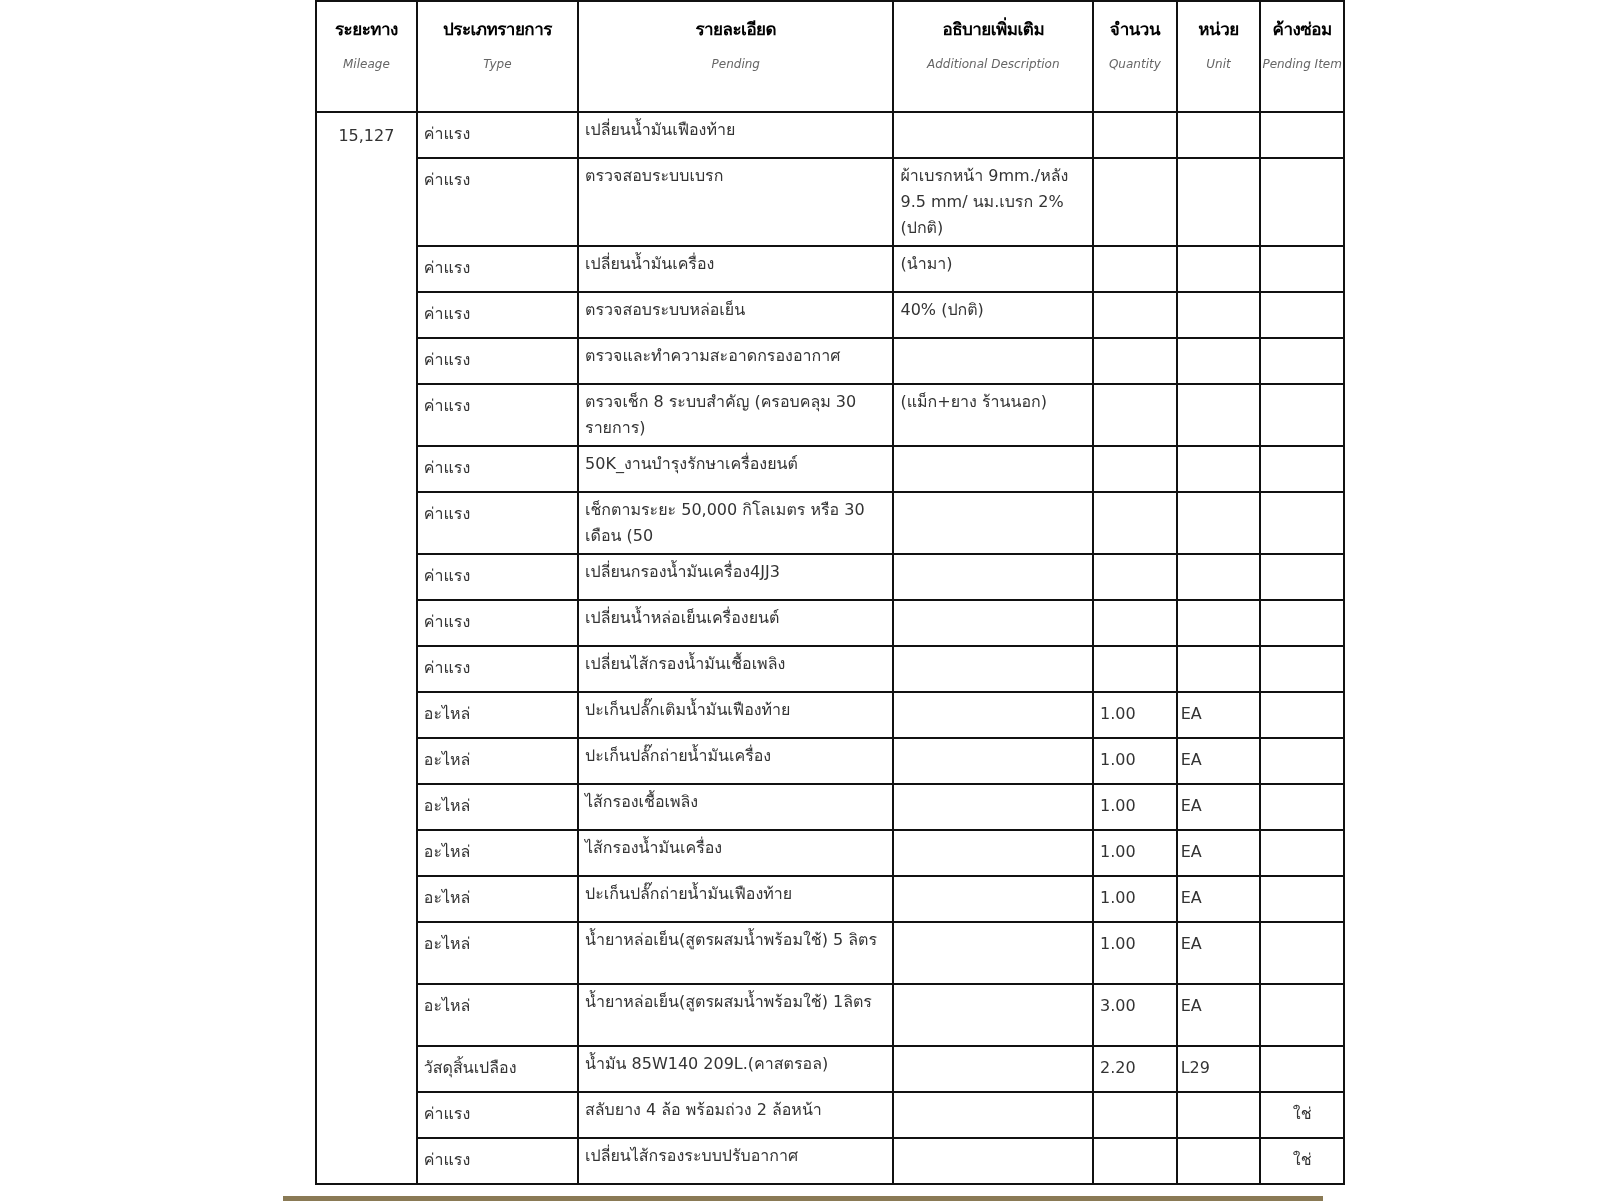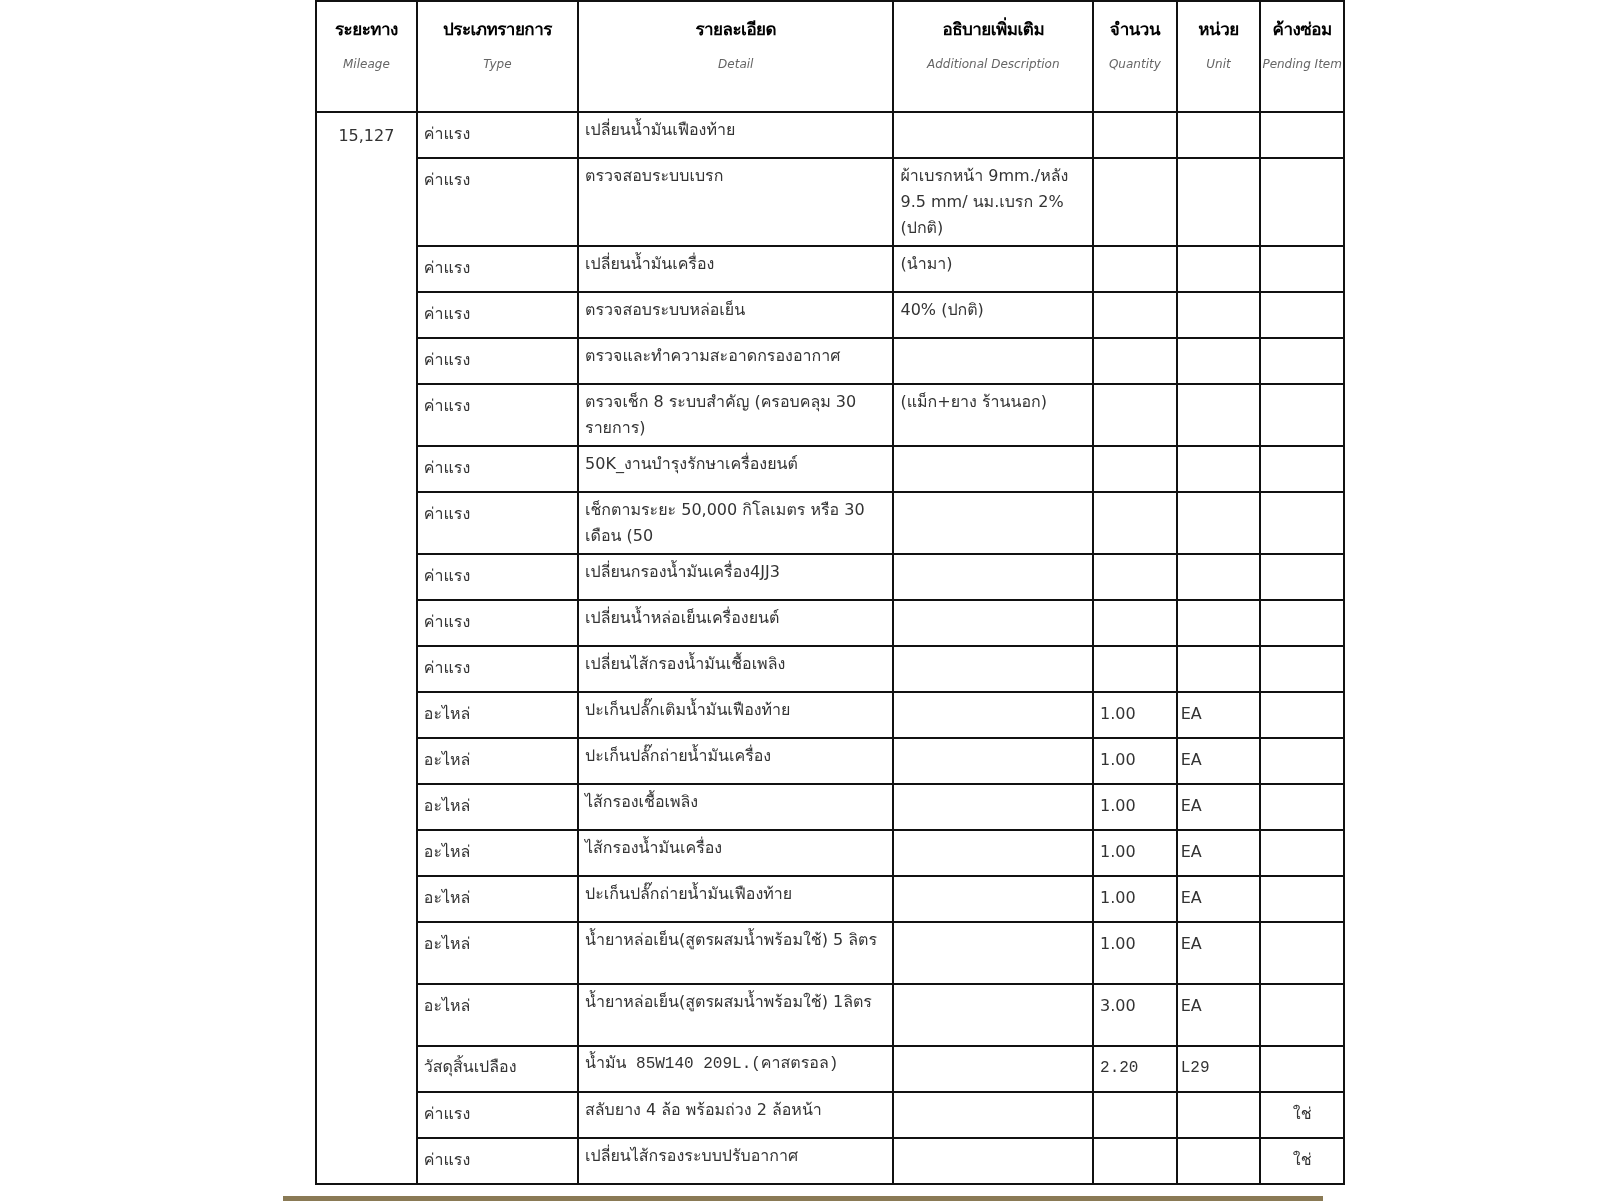--- a/index.html
+++ b/index.html
@@ -46,21 +46,21 @@
         <th>
             <span class="th-th">ระยะทาง</span>
             <span class="th-en">Mileage</span>
           </th>
         <th>
             <span class="th-th">ประเภทรายการ</span>
             <span class="th-en">Type</span>
           </th>
         <th>
             <span class="th-th">รายละเอียด</span>
-            <span class="th-en">Detail</span>
+            <span class="th-en">Pending</span>
           </th>
         <th>
             <span class="th-th">อธิบายเพิ่มเติม</span>
             <span class="th-en">Additional Description</span>
           </th>
         <th>
             <span class="th-th">จำนวน</span>
             <span class="th-en">Quantity</span>
           </th>
         <th>
@@ -430,21 +430,21 @@
           <td class="qty">
             <div class="cell">3.00</div>
           </td>
           <td class="unit">
             <div class="cell">EA</div>
           </td>
           <td class="pend">
             <div class="cell"></div>
           </td>
         </tr>
-        <tr style="height: 46px; font-family: Liberation Mono, monospace;">
+        <tr style="height: 46px;">
           <td class="type">
             <div class="cell">วัสดุสิ้นเปลือง</div>
           </td>
           <td class="detail">
             <div class="cell">น้ำมัน 85W140 209L.(คาสตรอล)</div>
           </td>
           <td class="addl">
             <div class="cell"></div>
           </td>
           <td class="qty">

